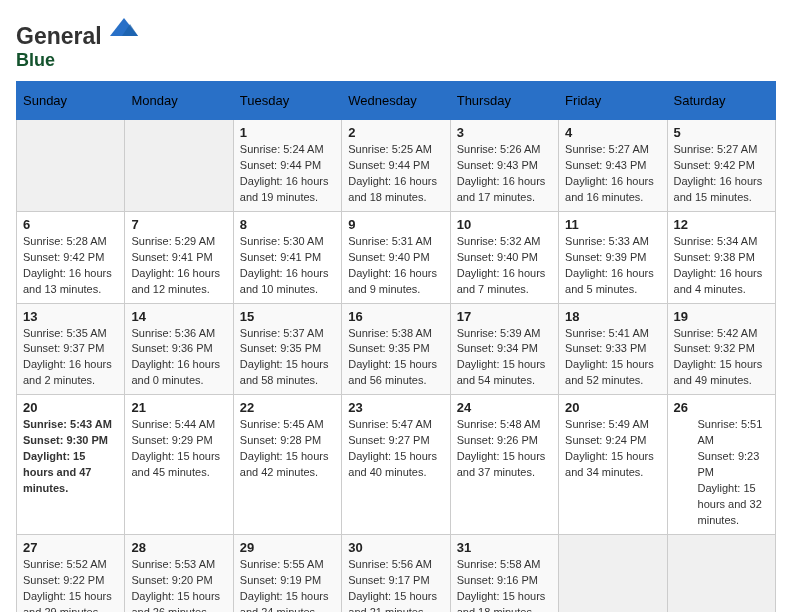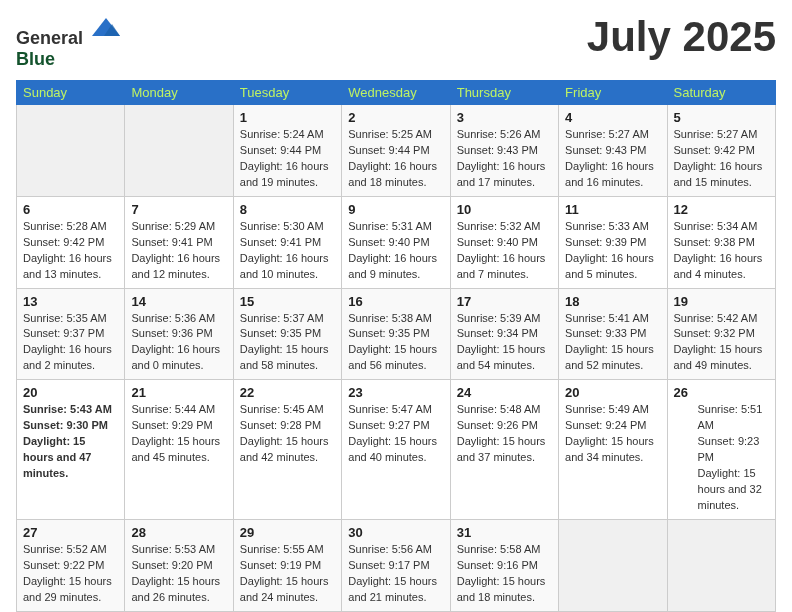--- a/index.html
+++ b/index.html
@@ -14,21 +14,21 @@
       display: flex;
       justify-content: space-between;
       align-items: flex-start;
       margin-bottom: 10px;
     }
     .logo {
       display: flex;
       align-items: center;
     }
     .logo-text-general {
-      font-size: 18px;
+      font-size: 23px;
       font-weight: bold;
       color: #333;
     }
     .logo-text-blue {
       font-size: 18px;
       font-weight: bold;
       color: #14532d;
     }
     .logo-icon {
       width: 32px;
@@ -49,23 +49,23 @@
       color: #555;
       margin-top: 2px;
     }
     table {
       width: 100%;
       border-collapse: collapse;
       font-size: 11.5px;
     }
     thead tr th {
       background-color: #2970c7;
-      color: #bef264;
+      color: #000000;
       text-align: left;
-      padding: 4px 6px;
+      padding: 11px 6px;
       font-size: 13px;
       font-weight: normal;
       border: 1px solid #2970c7;
     }
     tbody tr td {
       border: 1px solid #ccc;
       vertical-align: top;
       padding: 5px 6px;
       width: 107px;
       min-height: 80px;
@@ -98,21 +98,20 @@
     <span>
       <span class="logo-text-general">General</span>
       <svg class="logo-icon" viewBox="0 0 32 28" xmlns="http://www.w3.org/2000/svg">
         <polygon points="16,2 30,20 2,20" fill="#2970c7"></polygon>
         <polygon points="22,8 30,20 14,20" fill="#1a5fa8" opacity="0.7"></polygon>
       </svg><br>
       <span class="logo-text-blue">Blue</span>
     </span>
   </div>
   <div class="title-block">
-    <div class="month-title">July 2025</div>
   </div>
 </div>
 
 <table>
   <thead>
     <tr>
     <th>Sunday</th>
         <th>Monday</th>
         <th>Tuesday</th>
         <th>Wednesday</th>

